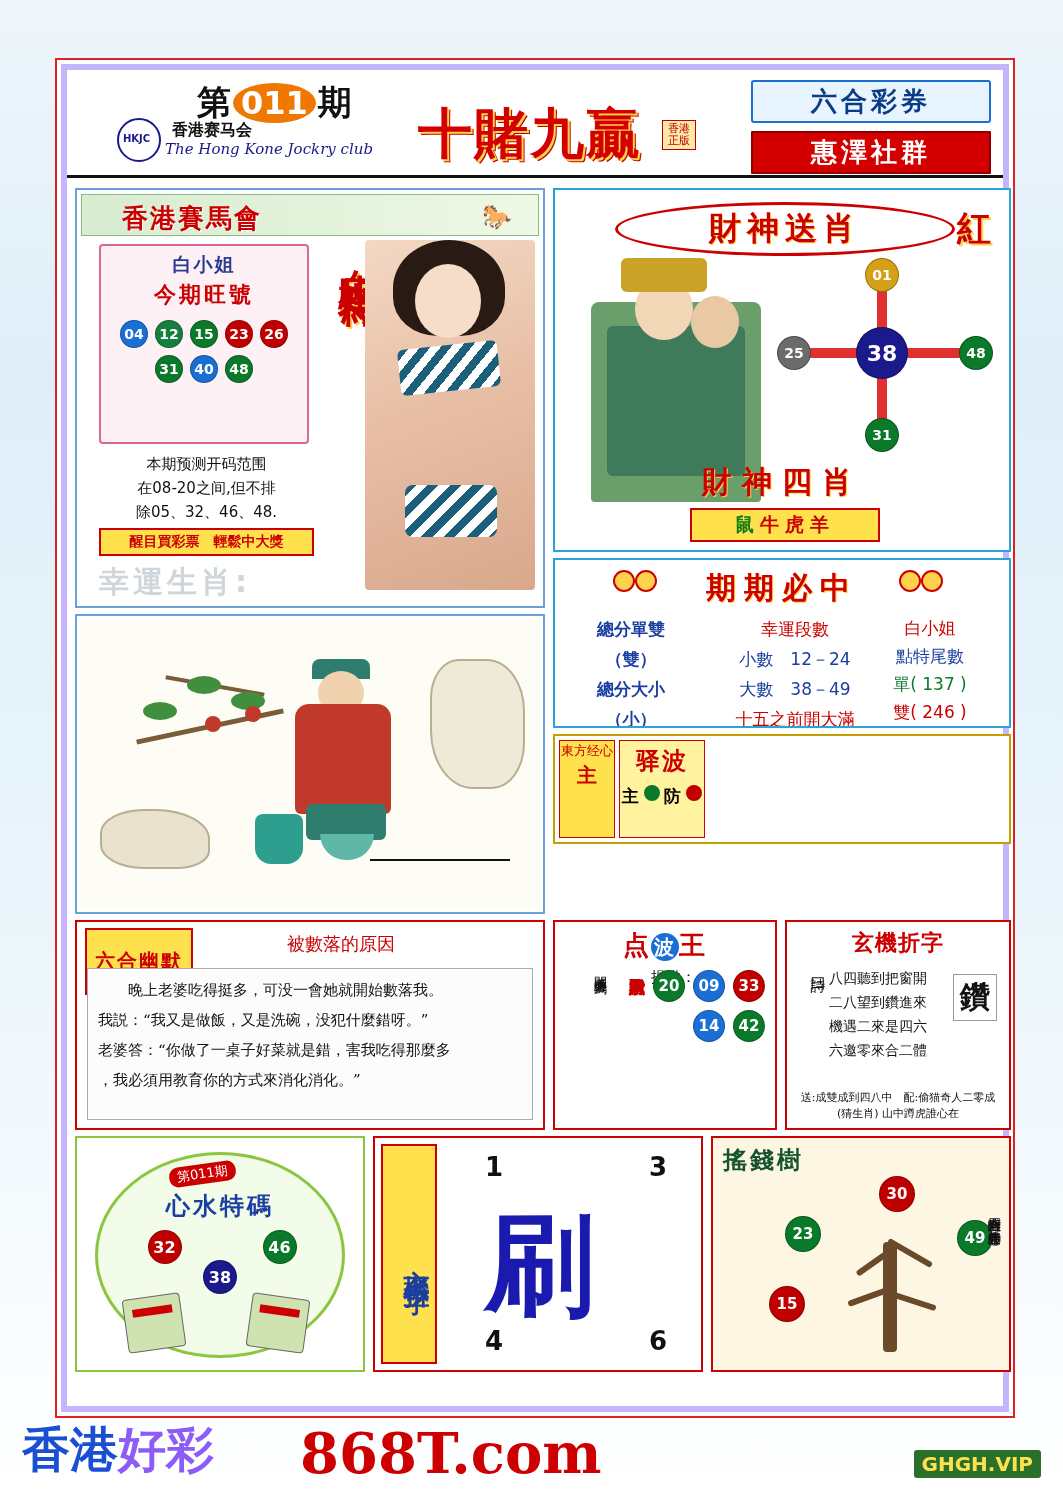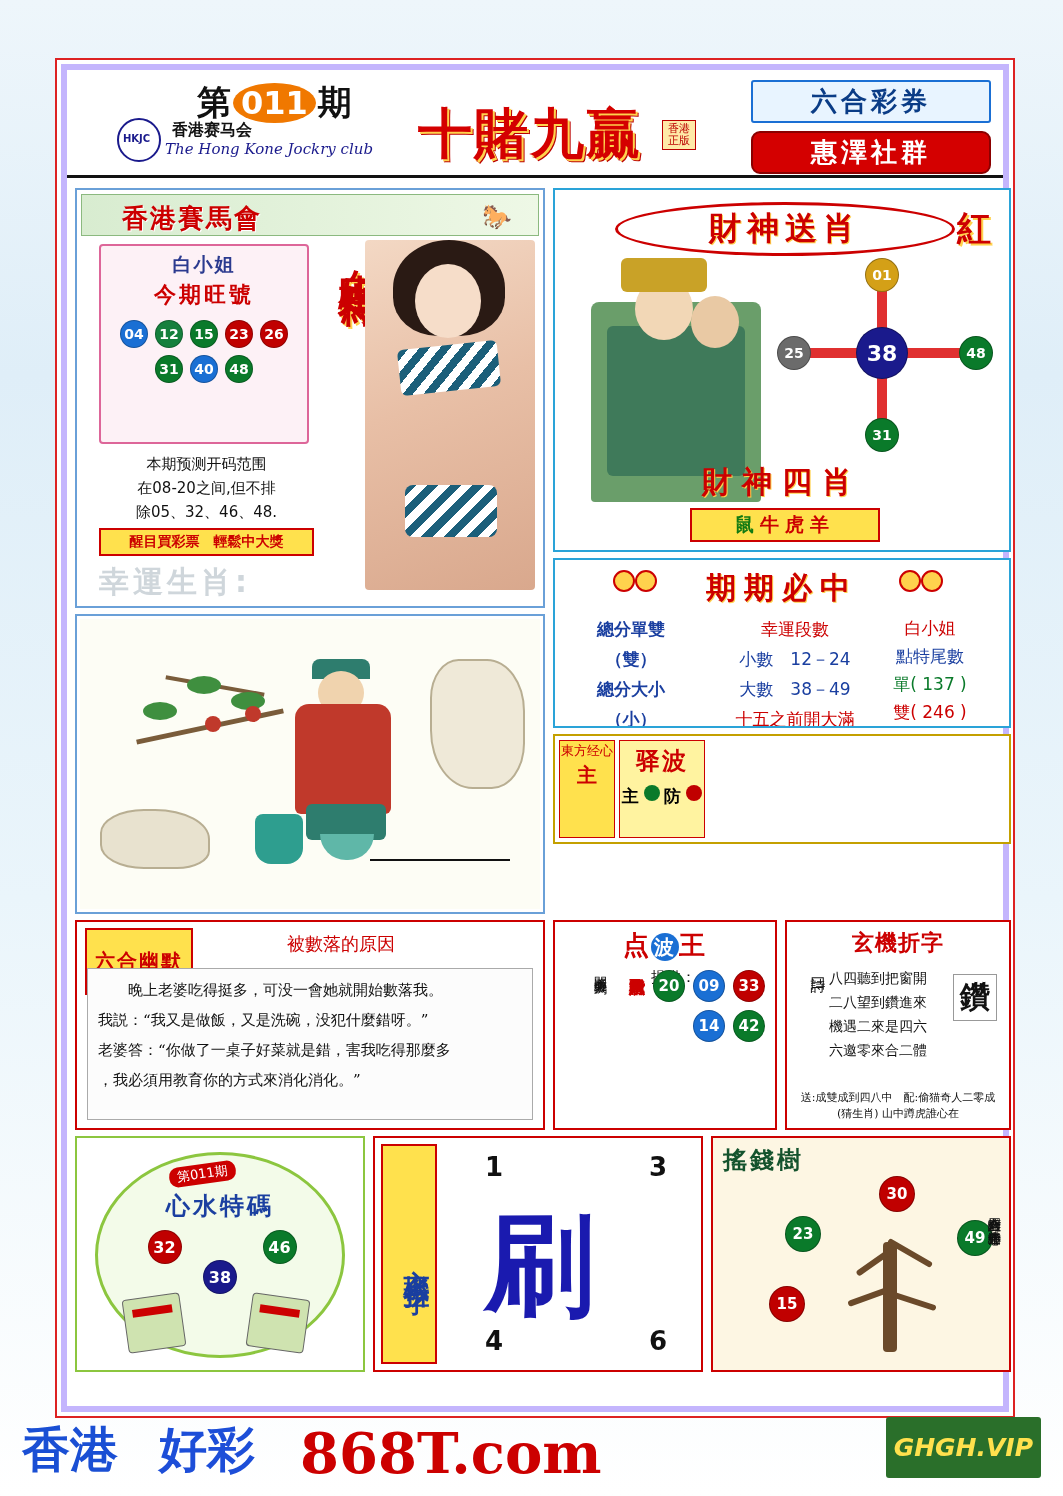--- a/index.html
+++ b/index.html
@@ -33,21 +33,21 @@
   .big-red { font-size:54px; font-weight:bold; color:#d40000;
     text-shadow:2px 2px 0 #ffd24d, 3px 3px 0 #b00; letter-spacing:2px;
     transform:skewX(-6px); position:absolute; left:6px; top:18px; }
   .zhengban { position:absolute; left:250px; top:40px; background:#ffe9a8; border:1px solid #b00; color:#b00;
     font-size:11px; line-height:12px; padding:2px 3px; text-align:center; width:34px;}
 
   .hdr-right { position:absolute; right:12px; top:10px; width:240px; }
   .lbl-blue { background:#e8f4ff; border:2px solid #1a6fd4; color:#0a3c86; font-weight:bold;
     font-size:26px; text-align:center; padding:2px 0; letter-spacing:4px; border-radius:3px;}
   .lbl-red { margin-top:8px; background:#d40000; border:2px solid #8b0000; color:#fff; font-weight:bold;
-    font-size:26px; text-align:center; padding:2px 0; letter-spacing:4px; border-radius:9px;}
+    font-size:26px; text-align:center; padding:2px 0; letter-spacing:4px; border-radius:1px;}
 
   
   .content { position:absolute; left:0; top:112px; width:100%; bottom:0; }
 
   .box { position:absolute; border:2px solid #c00; background:#fff; overflow:hidden; }
 
   
   .b-topleft { left:8px; top:6px; width:470px; height:420px; border:2px solid #6aa0d8; }
   .race-banner { position:absolute; left:4px; top:4px; width:calc(100% - 8px); height:42px;
     background:linear-gradient(90deg,#d8ecd0,#eef8e6); border:1px solid #8bb97f; }
@@ -199,25 +199,25 @@
      justify-content:center; font-size:15px; font-weight:bold; color:#fff; border:1px solid rgba(0,0,0,.3);}
   .yqs-tree { position:absolute; left:120px; top:64px; width:120px; height:160px;}
   .yqs-trunk { position:absolute; left:50px; top:40px; width:14px; height:110px; background:#6b4a2a; border-radius:4px;}
   .yqs-br { position:absolute; background:#6b4a2a; height:6px; border-radius:3px; }
   .yqs-vert { position:absolute; right:6px; top:70px; width:86px; font-size:13px; color:#111;
      writing-mode:vertical-rl; height:150px; line-height:18px;}
 
   
   .wm-left { position:absolute; left:22px; bottom:14px; font-size:48px; font-weight:bold; color:#1a4fd4;
     text-shadow:2px 2px 0 #fff;}
-  .wm-left .r { color:#1d4ed8;margin-left:41px;}
+  .wm-left .r { color:#8b5cf6;}
   .wm-mid { position:absolute; left:300px; bottom:10px; font-size:56px; font-weight:bold; color:#c00;
     font-family:"DejaVu Serif", serif; text-shadow:2px 2px 2px #fff;}
-  .wm-right { position:absolute; right:22px; bottom:18px; background:#2a6f2a; color:#ffe14d; font-size:25px;
-    font-weight:bold; padding:16px 8px; border-radius:3px;font-style:italic;}
+  .wm-right { position:absolute; right:22px; bottom:18px; background:#2a6f2a; color:#ffe14d; font-size:20px;
+    font-weight:bold; padding:2px 8px; border-radius:3px;}
 </style>
 </head>
 <body>
 
 <div class="page">
 <div class="page-inner">
 
   <div class="header">
     <div class="hdr-left">
       <div class="issue-line">

